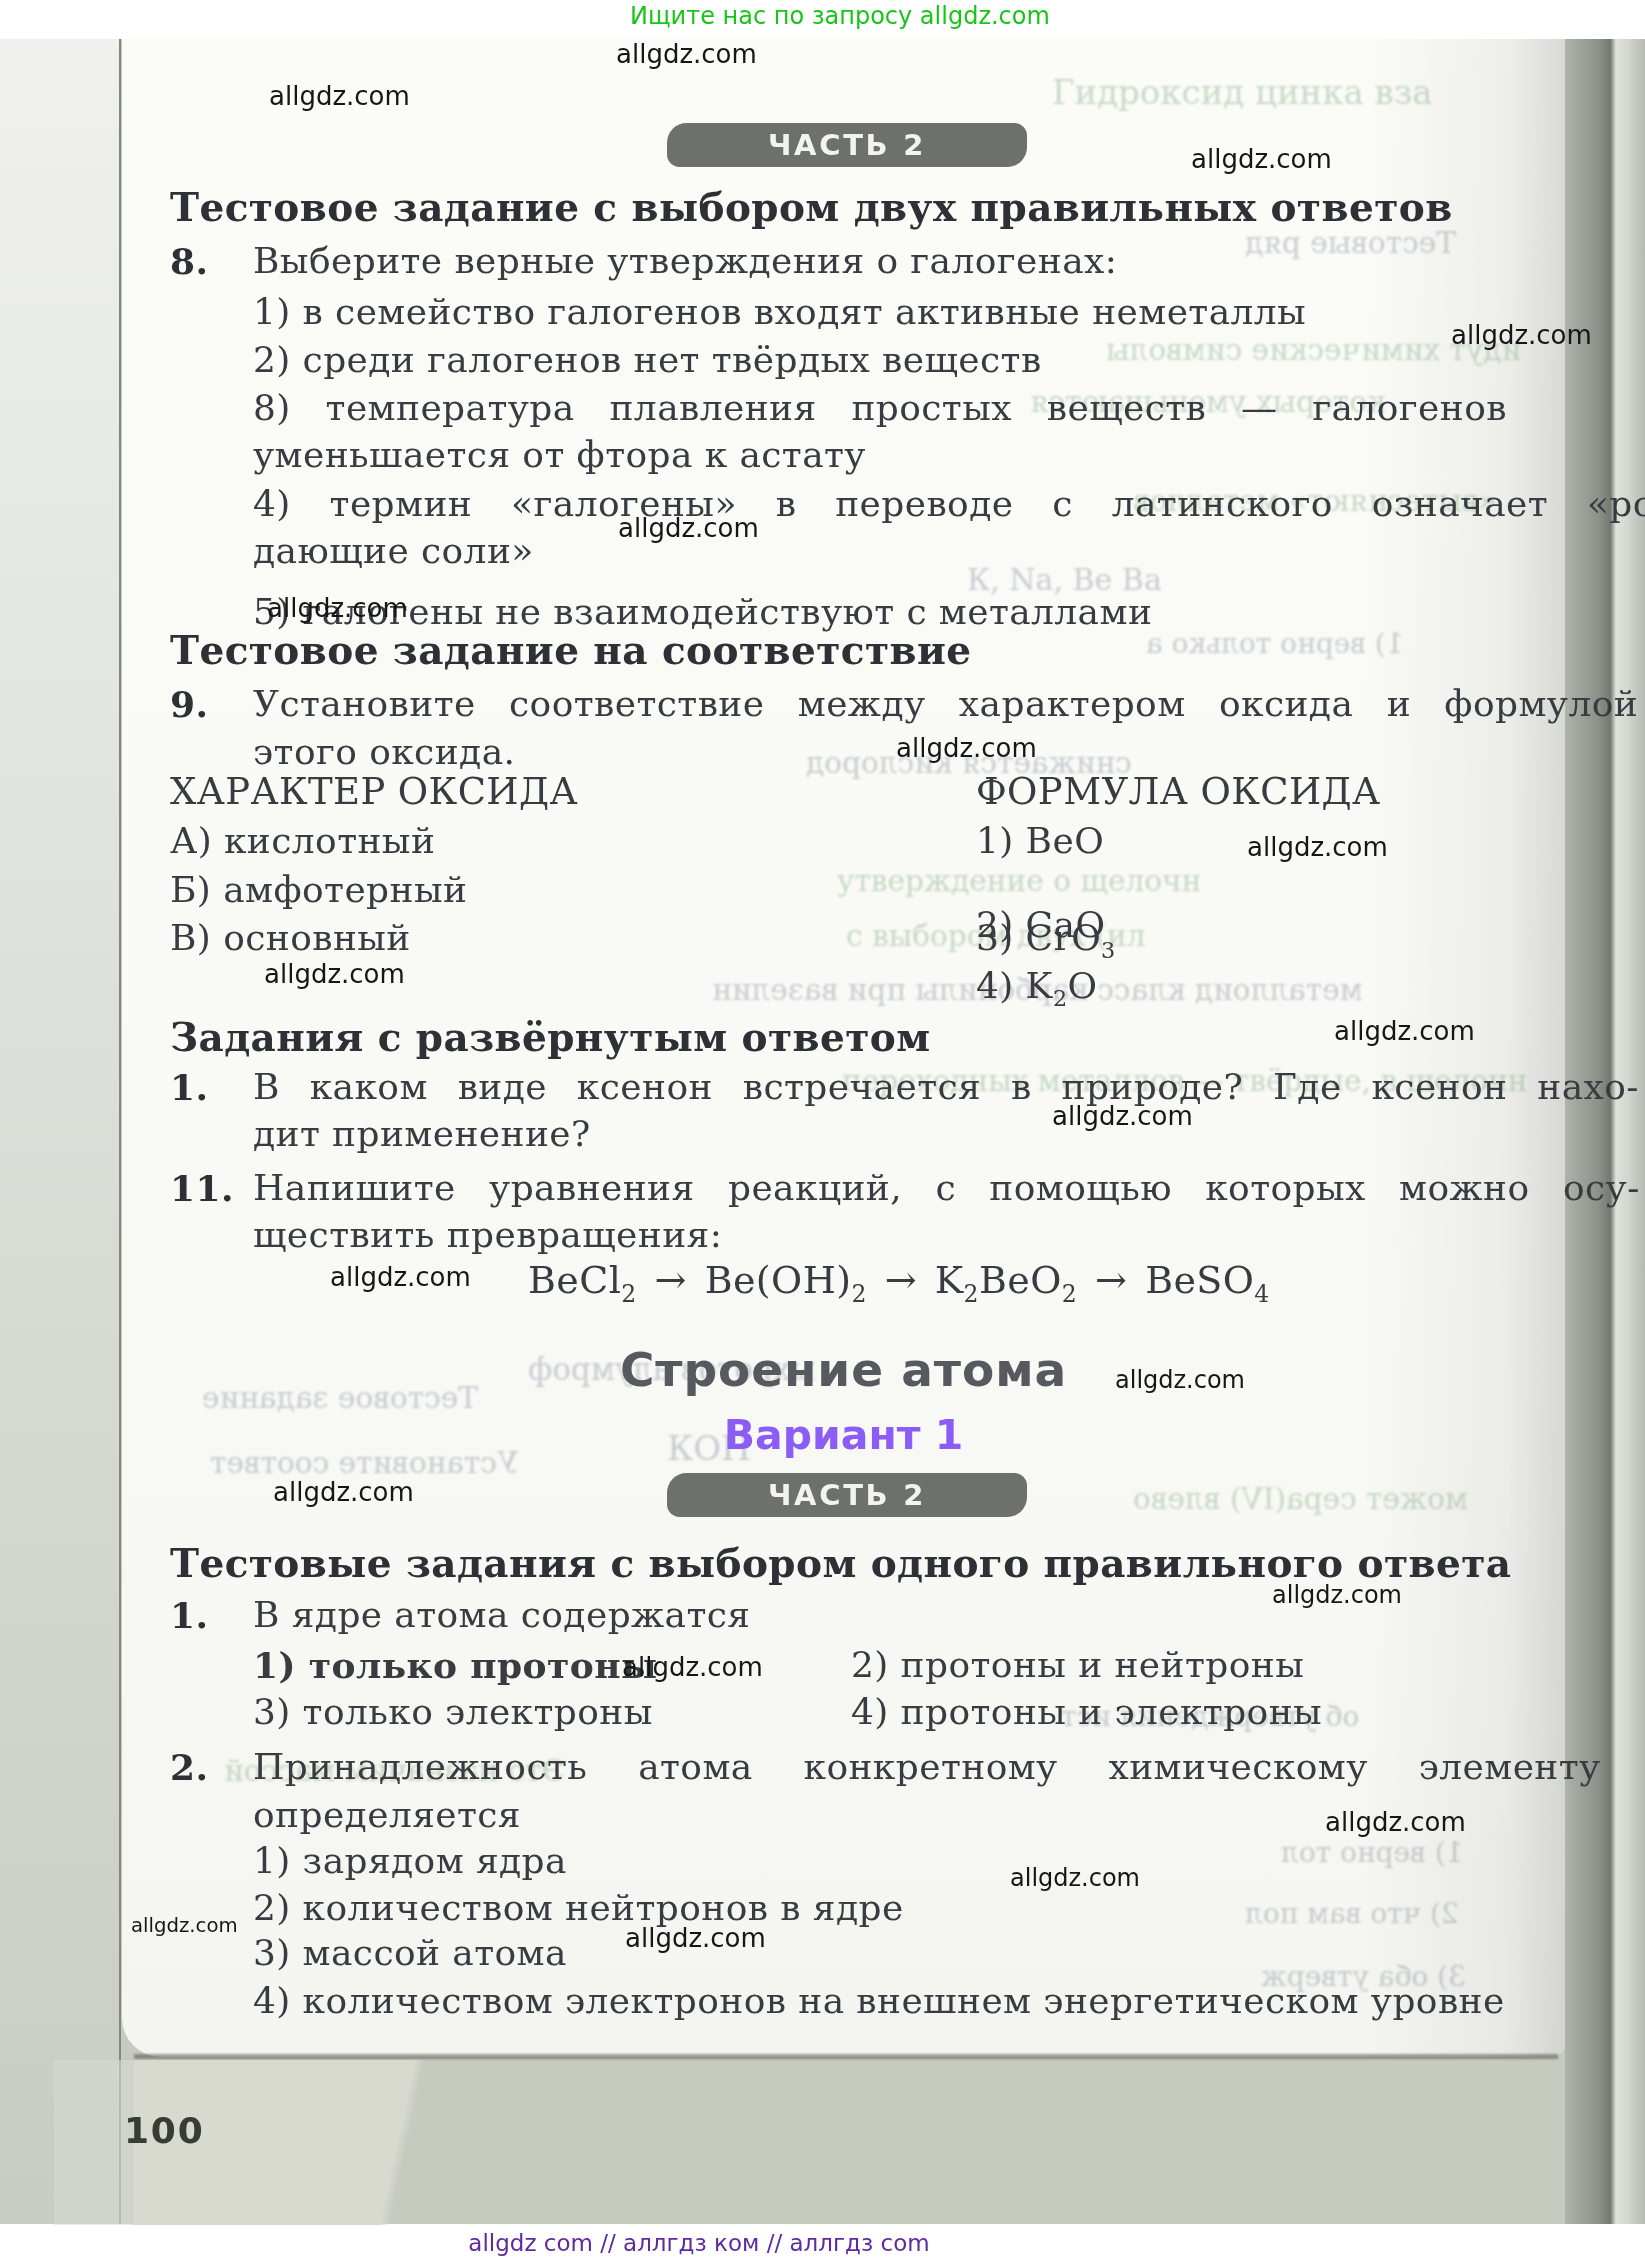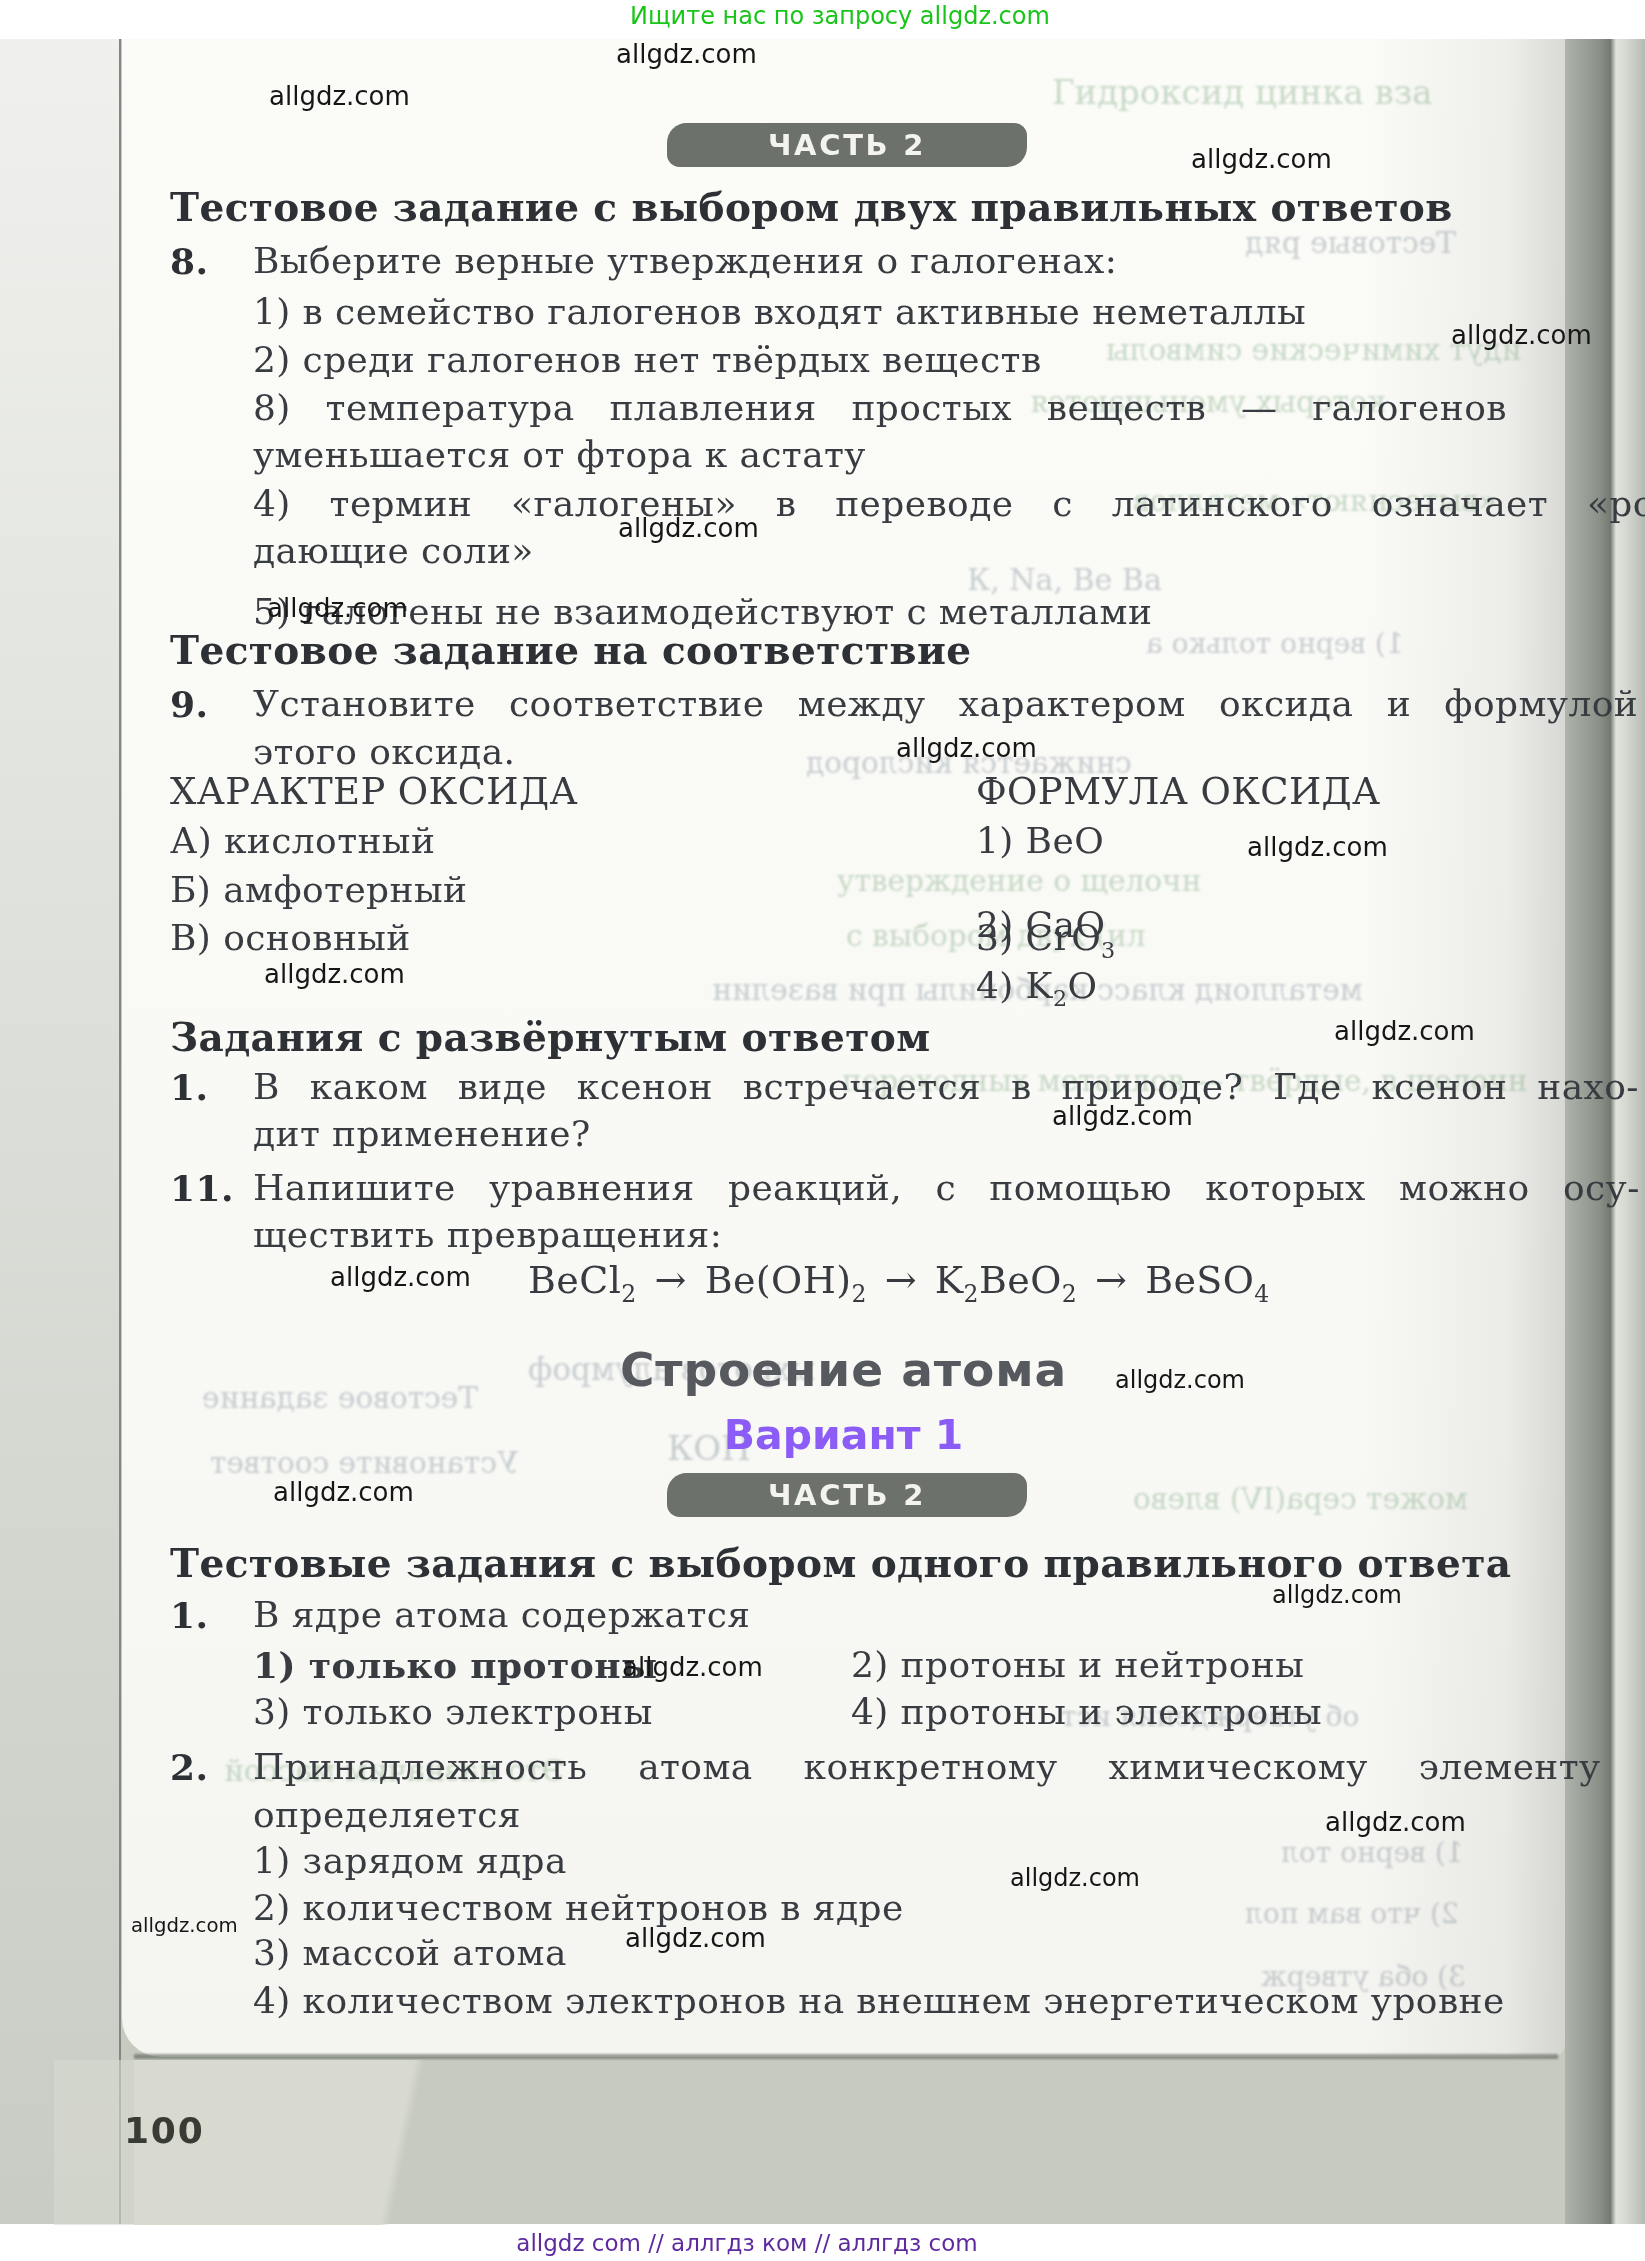--- a/index.html
+++ b/index.html
@@ -17,21 +17,21 @@
       background:linear-gradient(90deg,rgba(0,0,0,0) 86%,rgba(80,86,78,.08) 96%,rgba(80,86,78,.20) 100%);}
   #gutter-band{position:absolute;left:1565px;top:39px;width:81px;height:2185px;
       background:linear-gradient(90deg,#aeb3ab 0%,#8b9189 42%,#747a72 56%,#e0e3dc 63%,#d5d8d1 76%,#b3b8b0 100%);}
   #page-bottom-shadow{position:absolute;left:134px;top:2054px;width:1424px;height:5.4px;
       background:rgba(70,75,66,.5);filter:blur(1.3px);}
   .wedge{position:absolute;background:linear-gradient(102deg,#d8dad0 54%,rgba(216,218,208,0) 56%);}
   #wedge1{left:134px;top:2060px;width:484px;height:165px;}
   #wedge2{left:54px;top:2060px;width:197px;height:165px;opacity:.6;}
   #footer-strip{position:absolute;left:0;top:2225px;width:1645px;height:37px;background:#ffffff;}
   #footer-text{position:absolute;left:0;top:2230px;width:1398px;text-align:center;
-      font-family:"DejaVu Sans",sans-serif;font-size:23px;margin-left:48px;}
+      font-family:"DejaVu Sans",sans-serif;font-size:23px;}
   #page-number{position:absolute;left:124px;top:2110px;font-family:"DejaVu Sans",sans-serif;
       font-weight:bold;font-size:36px;color:#383c34;letter-spacing:1.8px;}
   
   .t{position:absolute;font-size:36px;color:#383c41;letter-spacing:0.4px;white-space:nowrap;z-index:4;}
   .bold{font-weight:bold;color:#2d3035;}
   .badge{position:absolute;left:667px;width:360px;height:44px;background:#6d716b;
       border-radius:19.7px 12.5px 19.7px 12.5px;z-index:4;display:flex;align-items:center;justify-content:center;}
   .badge span{font-family:"DejaVu Sans",sans-serif;font-weight:bold;font-size:29px;
       color:#f3f3f0;letter-spacing:2.7px;}
   .sans-title{position:absolute;left:122px;width:1443px;text-align:center;

